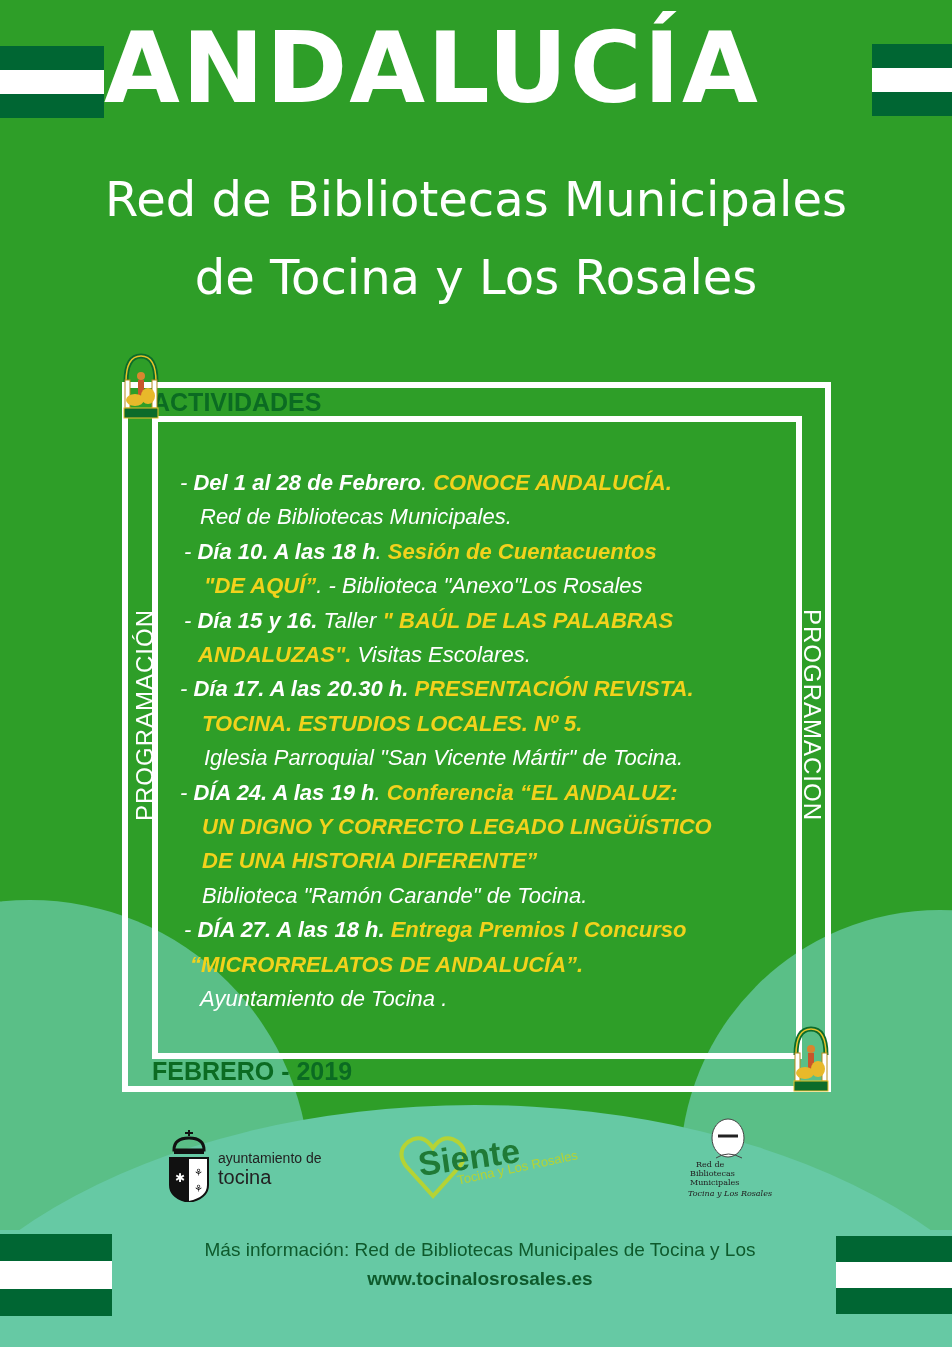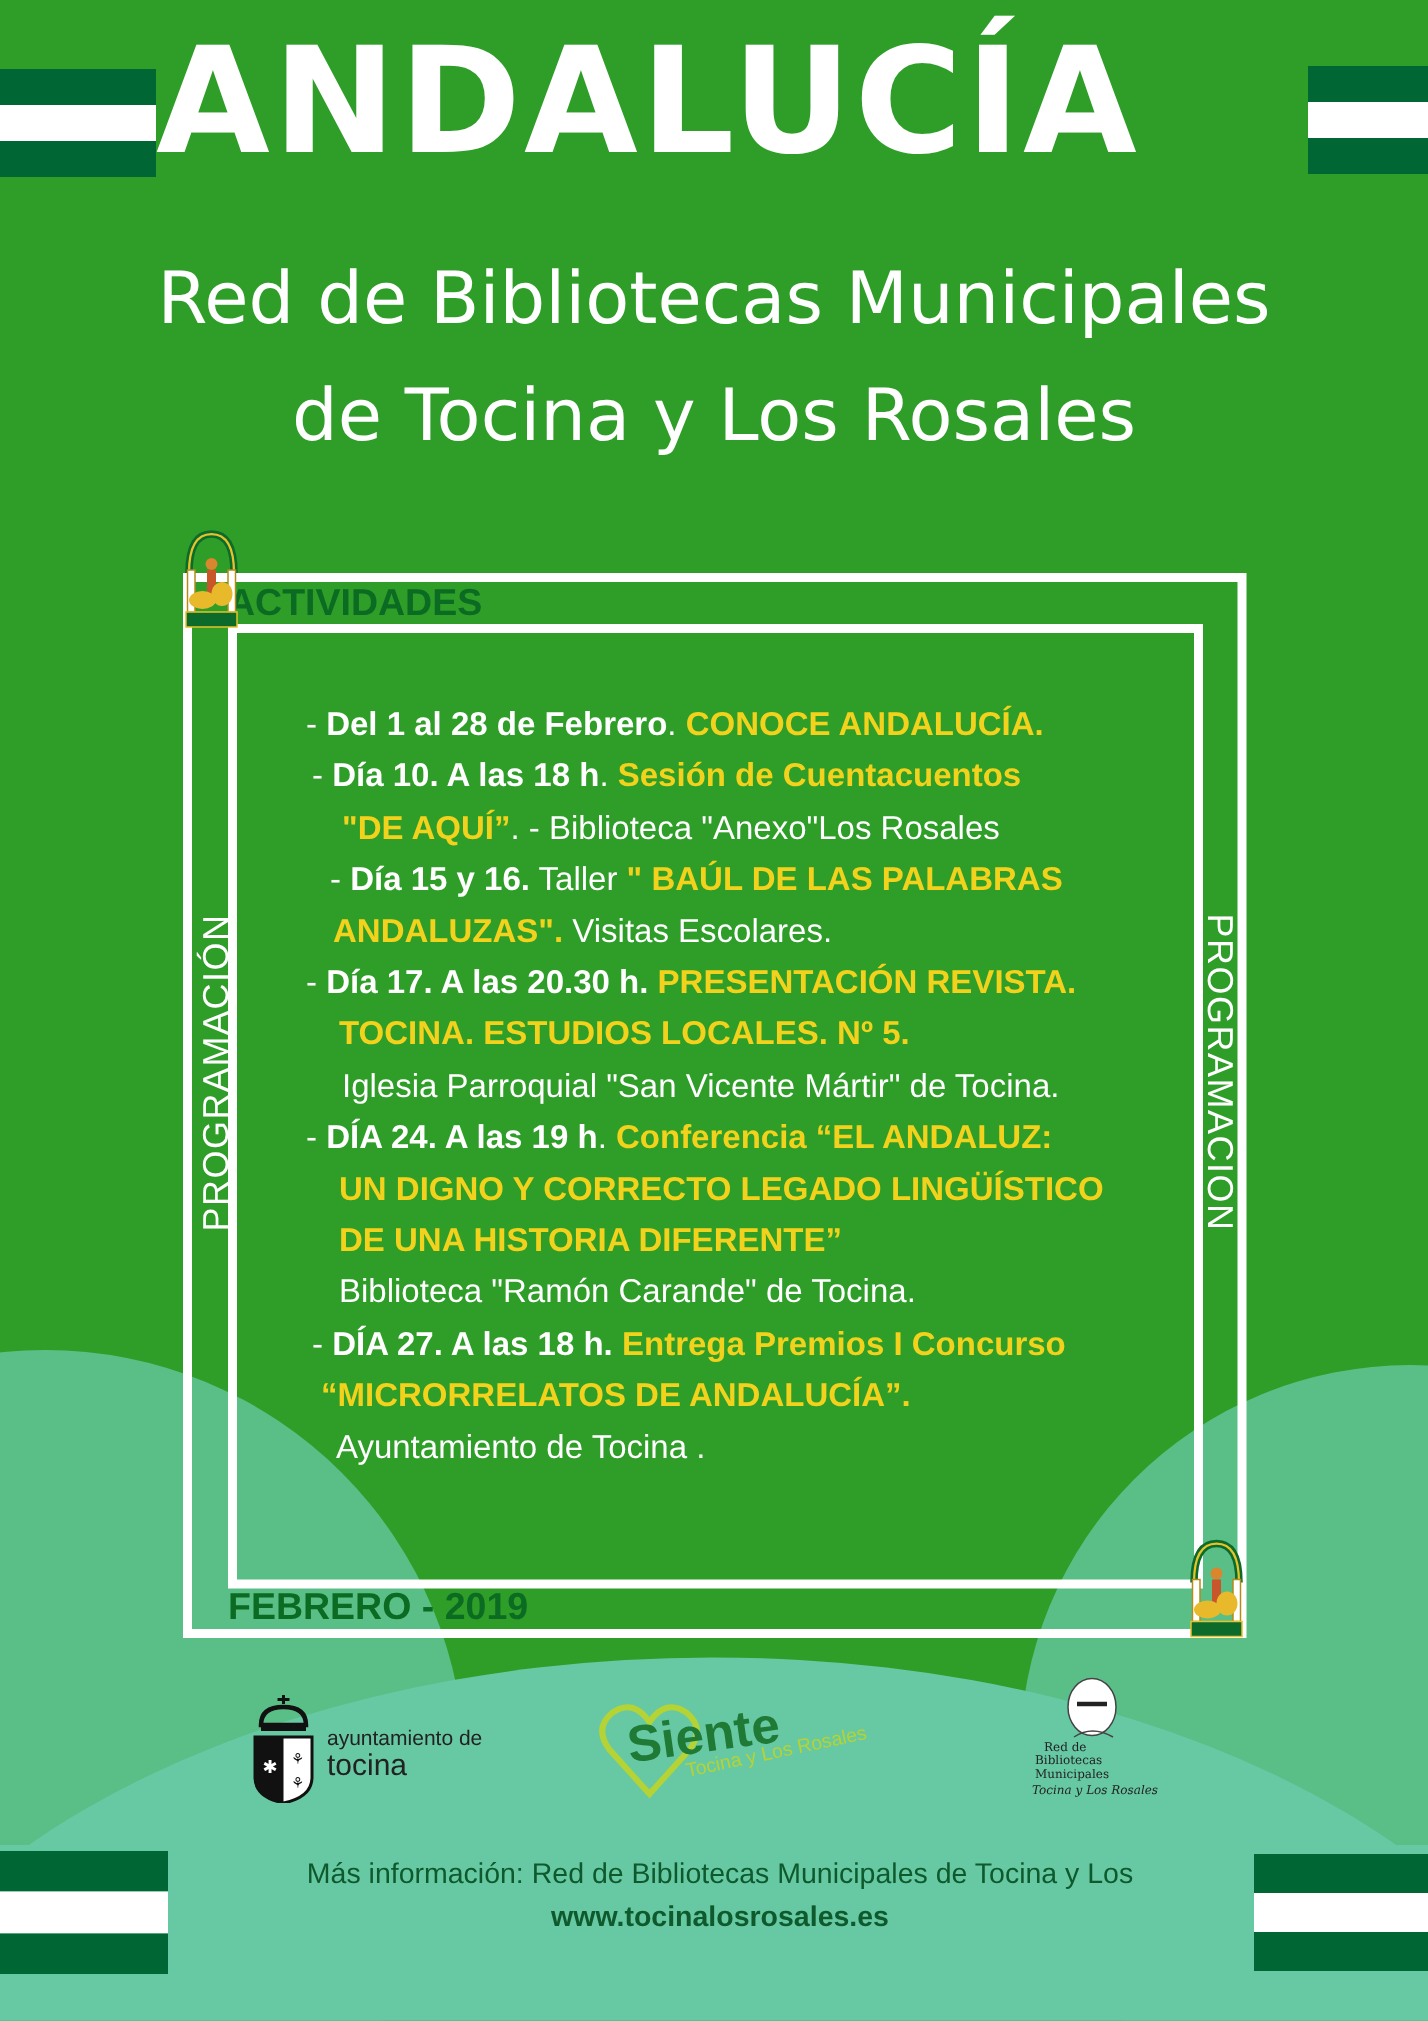--- a/index.html
+++ b/index.html
@@ -8,21 +8,21 @@
   .blob { position: absolute; border-radius: 50%; background: #5abf87; }
   .flag { position: absolute; width: 104px; height: 72px; }
   .flag .s { height: 33.33%; }
   .flag .g { background: #006633; }
   .flag .w { background: #ffffff; }
   .title { left: 0; width: 864px; top: 8px; text-align: center; color: #fff; font-family: "DejaVu Sans", sans-serif; font-weight: bold; font-size: 98px; letter-spacing: 2px; line-height: 120px; }
   .subtitle { left: 0; width: 952px; top: 160px; text-align: center; color: #fff; font-family: "DejaVu Sans", sans-serif; font-weight: normal; font-size: 48px; line-height: 78px; }
   .frame { position: absolute; border: 6px solid #ffffff; box-sizing: border-box; }
   .panel-title { color: #0b6b22; font-weight: bold; font-size: 25px; text-align: left; }
   .vert { position: absolute; color: #fff; font-size: 24px; letter-spacing: 1px; white-space: nowrap; }
-  .events { position: absolute; left: 204px; top: 466px; width: 610px; font-size: 22px; line-height: 34.4px; color: #ffffff; }
+  .events { position: absolute; left: 180px; top: 466px; width: 610px; font-size: 22px; line-height: 34.4px; color: #ffffff; font-style: italic; }
   .events .line { white-space: nowrap; }
   .b { font-weight: bold; }
   .y { color: #f2d21c; font-weight: bold; }
   .crest { position: absolute; width: 38px; height: 66px; }
   .footer-text { position: absolute; left: 100px; width: 760px; text-align: center; color: #0e5a2c; font-size: 19px; line-height: 29px; }
   .logo-text { color: #222; }
 </style>
 </head>
 <body>
 
@@ -79,27 +79,28 @@
     <rect x="16" y="28" width="6" height="16" fill="#c9562b"></rect>
     <ellipse cx="13" cy="48" rx="9" ry="6" fill="#e8b92a"></ellipse>
     <ellipse cx="26" cy="44" rx="7" ry="8" fill="#e8b92a"></ellipse>
     <rect x="2" y="56" width="34" height="10" fill="#0c6b2a" stroke="#e8c229" stroke-width="1"></rect>
   </svg>
 </div>
 
 <div class="events" id="events">
     <div>
       <div class="line" style="padding-left: 0px;"><span class="">- </span><span class="b">Del 1 al 28 de Febrero</span><span class="">.  </span><span class="y">CONOCE ANDALUCÍA.</span></div>
+      <div class="line" style="padding-left: 20px;"><span class="">Red de Bibliotecas Municipales.</span></div>
     </div>
     <div>
       <div class="line" style="padding-left: 4px;"><span class="">- </span><span class="b">Día 10. A las 18 h</span><span class="">. </span><span class="y">Sesión de Cuentacuentos</span></div>
       <div class="line" style="padding-left: 24px;"><span class="y">"DE AQUÍ”</span><span class="">. - Biblioteca "Anexo"Los Rosales</span></div>
     </div>
     <div>
-      <div class="line" style="padding-left: 4px; margin-left: 12px;"><span class="">- </span><span class="b">Día 15 y 16.</span><span class=""> Taller </span><span class="y">" BAÚL DE LAS PALABRAS</span></div>
+      <div class="line" style="padding-left: 4px;"><span class="">- </span><span class="b">Día 15 y 16.</span><span class=""> Taller </span><span class="y">" BAÚL DE LAS PALABRAS</span></div>
       <div class="line" style="padding-left: 18px;"><span class="y">ANDALUZAS".</span><span class=""> Visitas Escolares.</span></div>
     </div>
     <div>
       <div class="line" style="padding-left: 0px;"><span class="">- </span><span class="b">Día 17. A las 20.30 h.</span><span class="">  </span><span class="y">PRESENTACIÓN REVISTA.</span></div>
       <div class="line" style="padding-left: 22px;"><span class="y">TOCINA. ESTUDIOS LOCALES. Nº 5.</span></div>
       <div class="line" style="padding-left: 24px;"><span class="">Iglesia Parroquial "San Vicente Mártir" de Tocina.</span></div>
     </div>
     <div>
       <div class="line" style="padding-left: 0px;"><span class="">- </span><span class="b">DÍA 24. A las 19 h</span><span class="">. </span><span class="y">Conferencia “EL ANDALUZ:</span></div>
       <div class="line" style="padding-left: 22px;"><span class="y">UN DIGNO Y CORRECTO LEGADO LINGÜÍSTICO</span></div>

